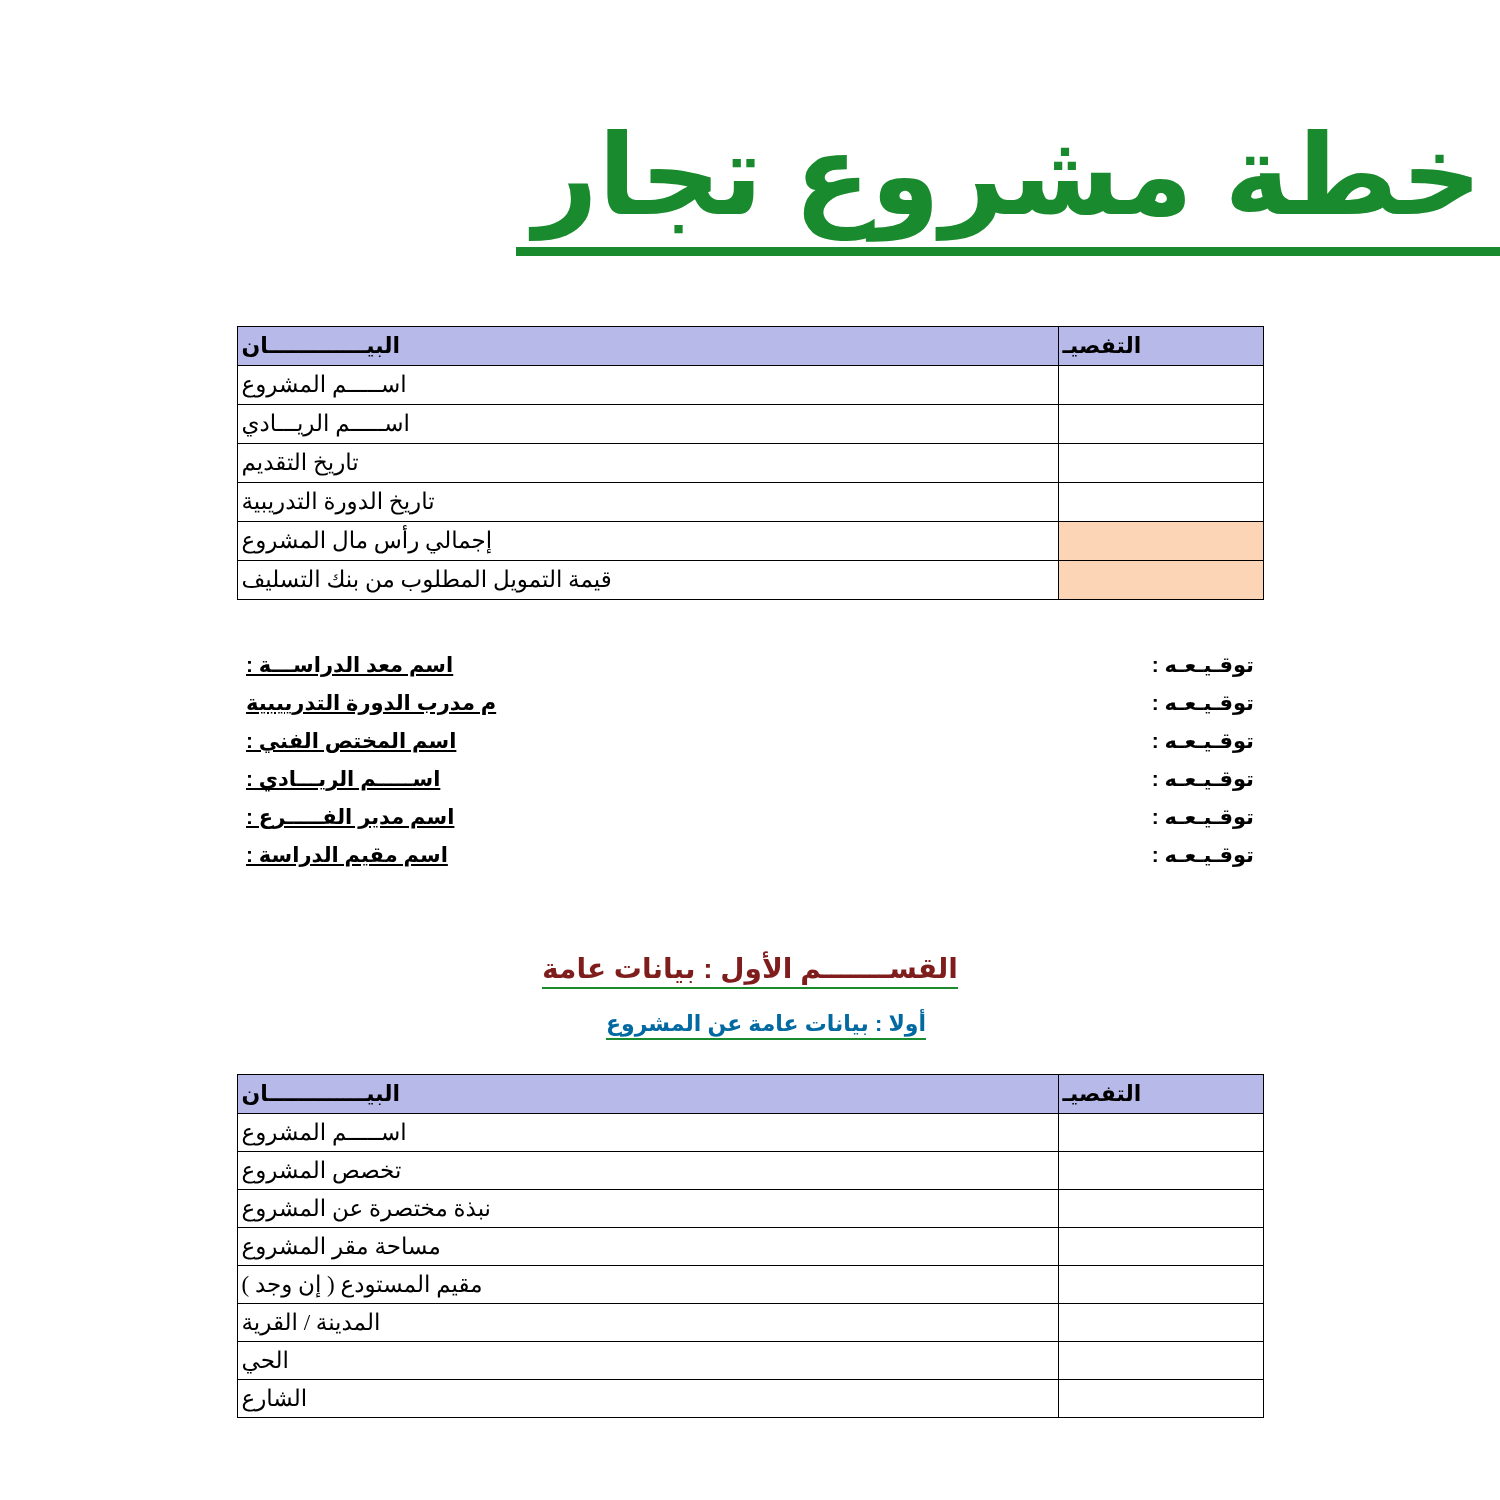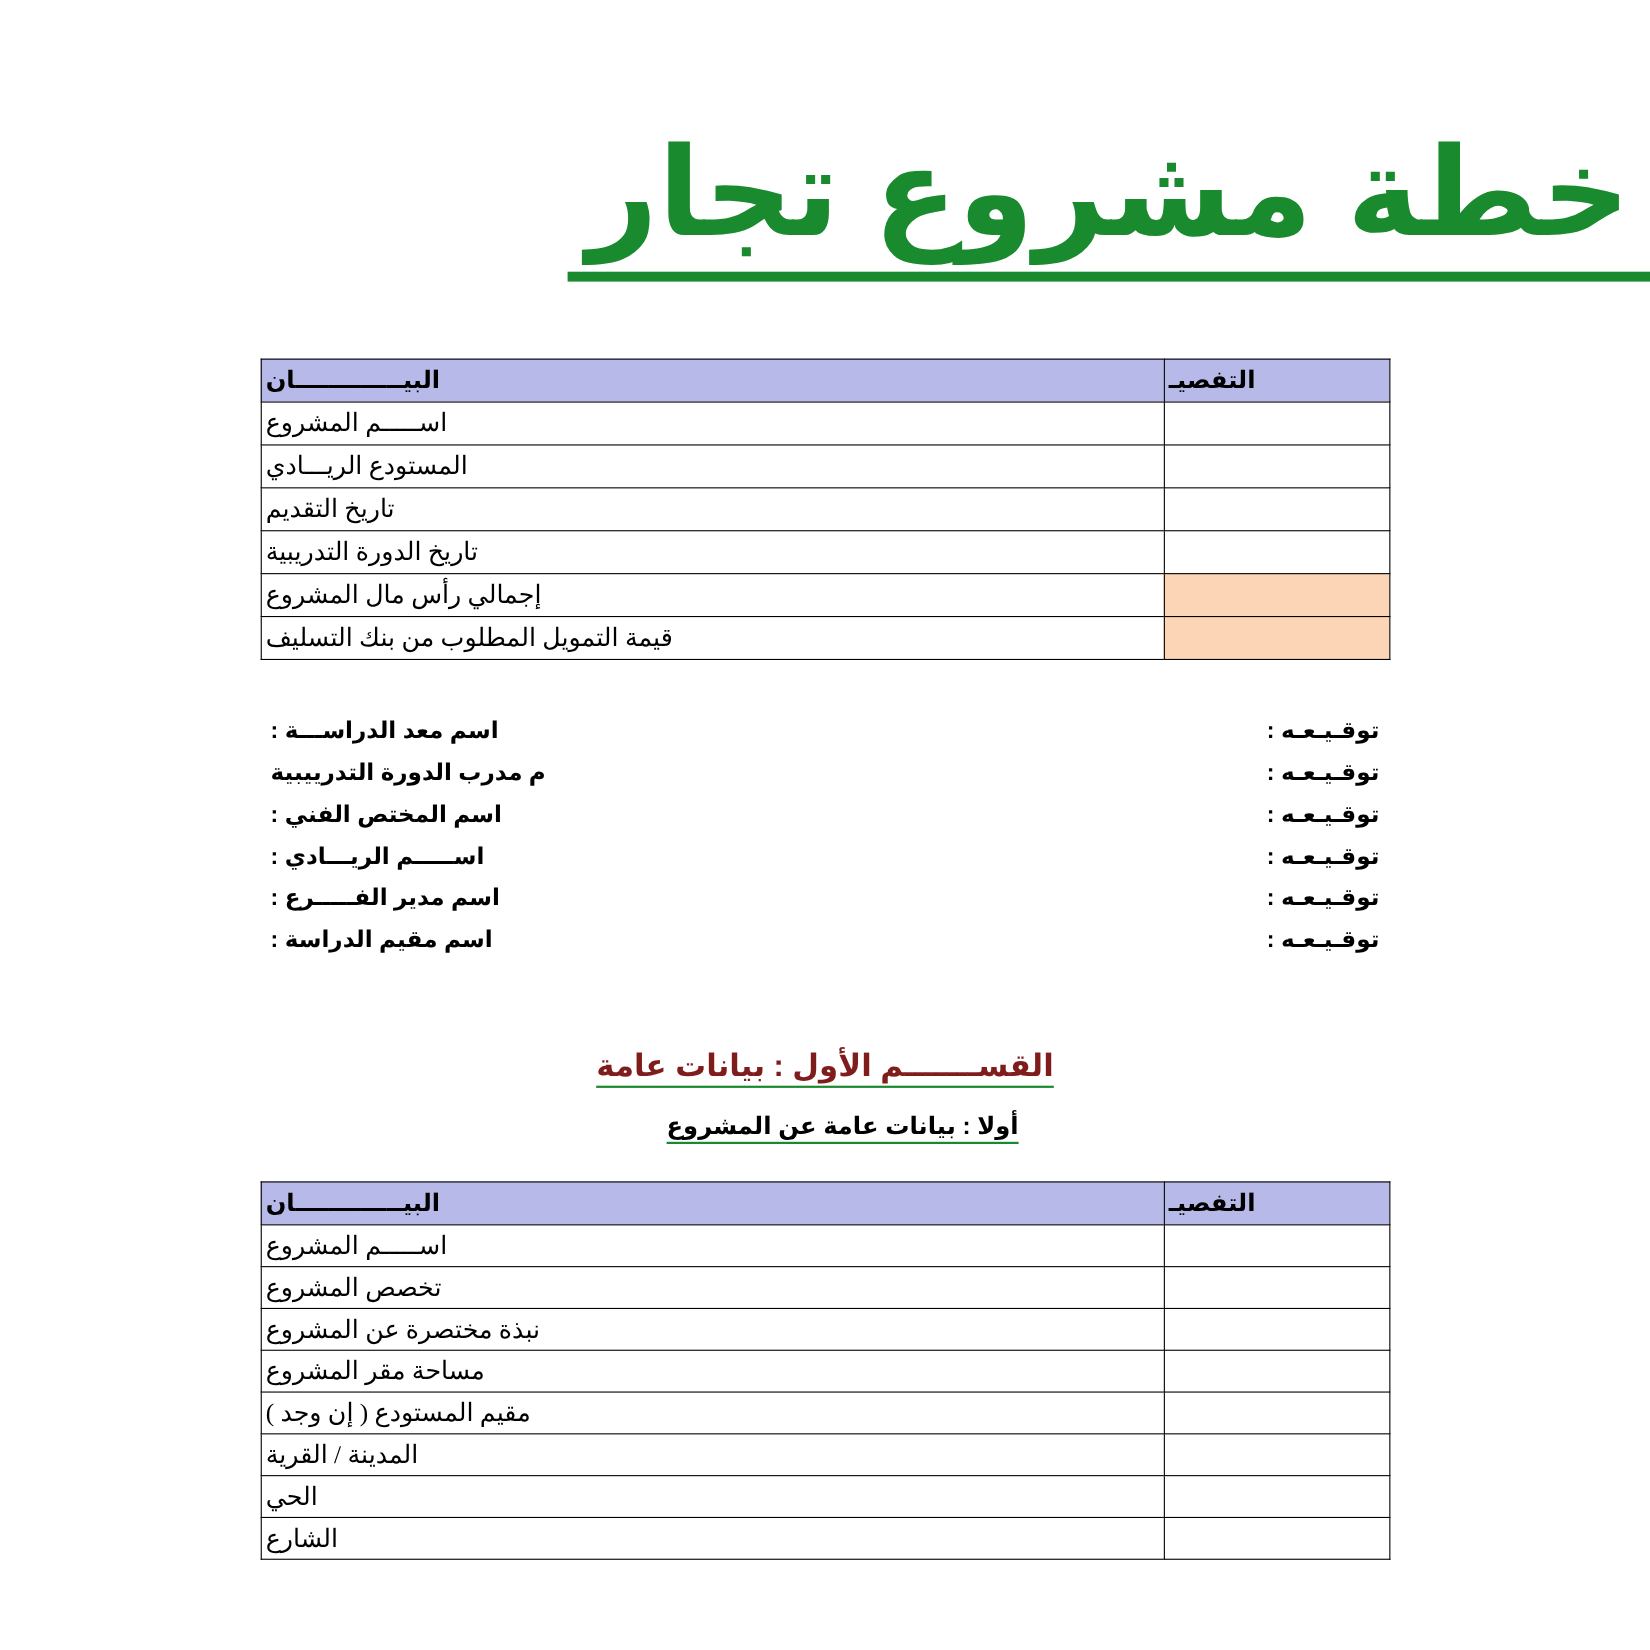--- a/index.html
+++ b/index.html
@@ -78,20 +78,21 @@
   }
   .sign-row {
     display: flex;
     justify-content: space-between;
     align-items: center;
     height: 38px;
   }
   .sign-name {
     text-align: center;
     white-space: nowrap;
+    text-decoration: underline;
   }
   .sign-sig {
     white-space: nowrap;
     padding-left: 60px;
   }
 
   
   .section-head-wrap {
     text-align: center;
     margin-top: 78px;
@@ -107,21 +108,21 @@
   }
   .subsection-head-wrap {
     text-align: center;
     margin-top: 22px;
   }
   .subsection-head {
     display: inline-block;
     font-family: "Liberation Sans", "DejaVu Sans", sans-serif;
     font-weight: bold;
     font-size: 22px;
-    color: #000000;
+    color: #0369a1;
     border-bottom: 2px solid #1a8a2e;
     padding-bottom: 1px;
     margin-left: 32px;
   }
 
   #table-two-wrap { margin-top: 34px; }
   #table-two { width: 1008px; }
   #table-two td { height: 37px; }
 </style>
 </head>
@@ -141,21 +142,21 @@
           <th class="hdr col-item">البيـــــــــــــان</th>
         </tr>
       </thead>
       <tbody id="table-one-body">
           <tr>
             <td class="col-detail cell-empty"></td>
             <td class="col-item">اســـــم المشروع</td>
           </tr>
           <tr>
             <td class="col-detail cell-empty"></td>
-            <td class="col-item">المستودع الريـــادي</td>
+            <td class="col-item">اســـــم الريـــادي</td>
           </tr>
           <tr>
             <td class="col-detail cell-empty"></td>
             <td class="col-item">تاريخ التقديم</td>
           </tr>
           <tr>
             <td class="col-detail cell-empty"></td>
             <td class="col-item">تاريخ الدورة التدريبية</td>
           </tr>
           <tr>

